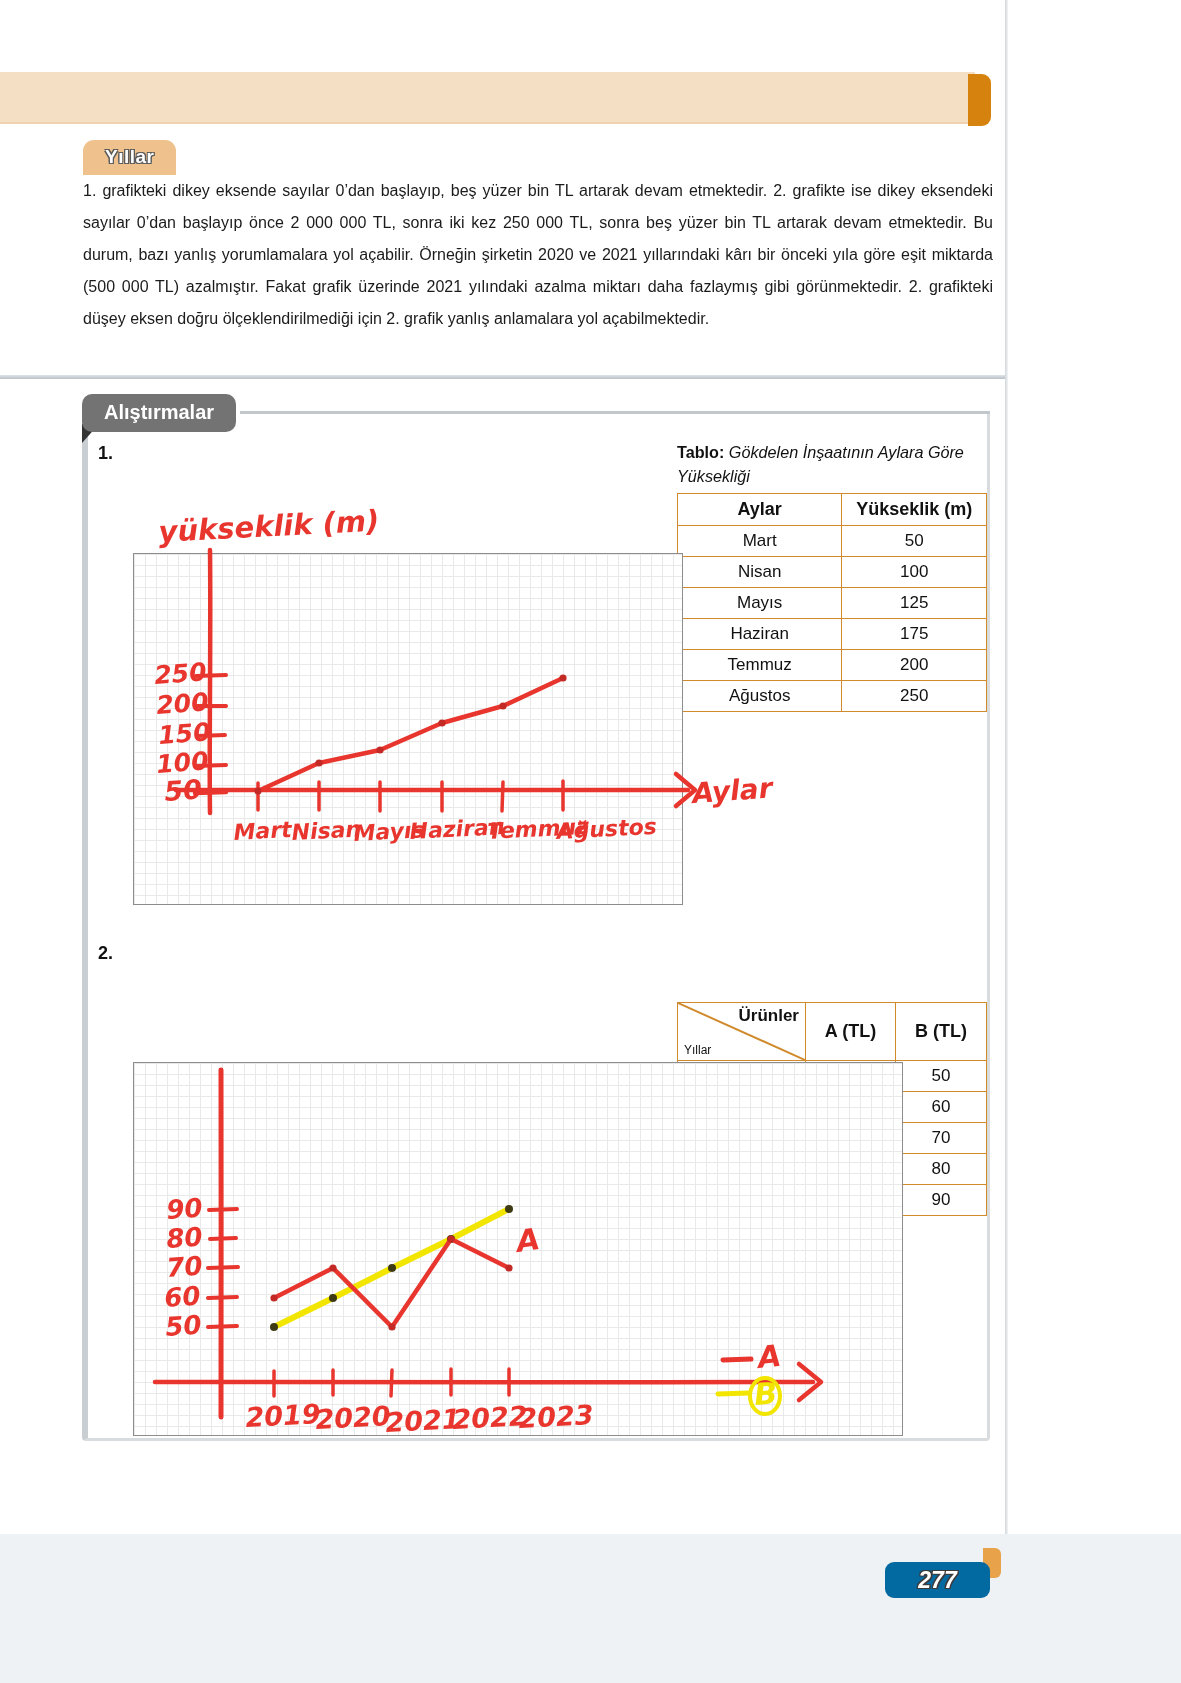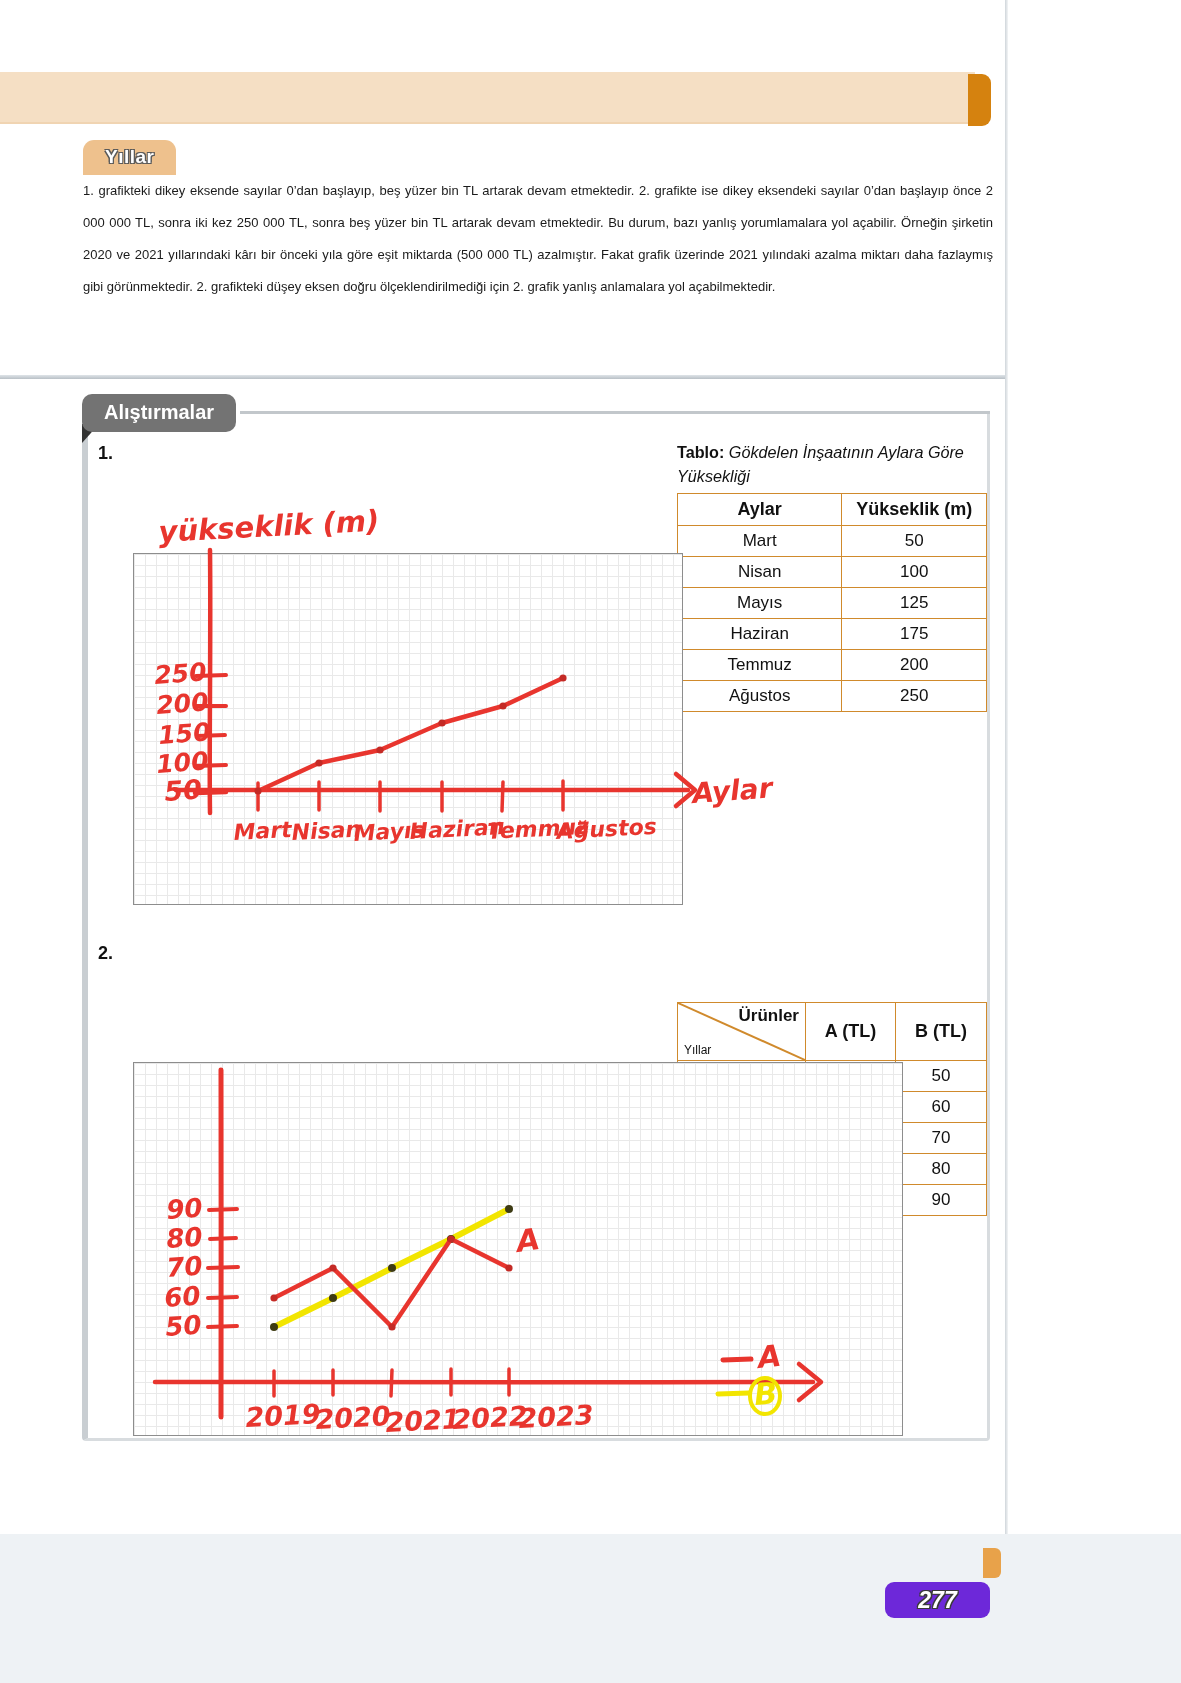--- a/index.html
+++ b/index.html
@@ -33,21 +33,21 @@
     padding: 6px 22px 7px 22px;
     font-size: 19px; font-weight: bold; color: #ffffff;
     letter-spacing: .5px;
     text-shadow:
       -1.2px -1.2px 0 #5a5a5a, 1.2px -1.2px 0 #5a5a5a,
       -1.2px  1.2px 0 #5a5a5a, 1.2px  1.2px 0 #5a5a5a;
   }
   .cozum-body {
     position: absolute; left: 83px; top: 175px;
     width: 910px;
-    font-size: 13px; line-height: 32px; color: #1b1b1b;
+    font-size: 16px; line-height: 32px; color: #1b1b1b;
     text-align: justify;
   }
 
   
   .sec-divider {
     position: absolute; left: 0; top: 375px;
     width: 1181px; height: 4px;
     background: linear-gradient(to bottom,#dfe4e8,#b9c0c6);
   }
 
@@ -178,29 +178,28 @@
   }
   .pg-tab {
     position: absolute; left: 983px; top: 1548px;
     width: 18px; height: 30px;
     background: #e8a24a;
     border-radius: 0 6px 6px 0;
   }
   .pg-badge {
     position: absolute; left: 885px; top: 1562px;
     width: 105px; height: 36px;
-    background: #6d28d9;
+    background: #0369a1;
     border-radius: 9px;
     display: flex; align-items: center; justify-content: center;
     font-size: 23px; font-weight: bold; color: #ffffff;
     font-style: italic;
     text-shadow:
       -1.4px -1.4px 0 #3a3a3a, 1.4px -1.4px 0 #3a3a3a,
       -1.4px  1.4px 0 #3a3a3a, 1.4px  1.4px 0 #3a3a3a;
-    margin-top: 20px;
   }
   .right-edge {
     position: absolute; left: 1008px; top: 0;
     width: 173px; height: 1683px;
     background: #ffffff;
   }
   .edge-shadow {
     position: absolute; left: 1005px; top: 0;
     width: 4px; height: 1540px;
     background: linear-gradient(to right,#cfd5da,#ffffff);

